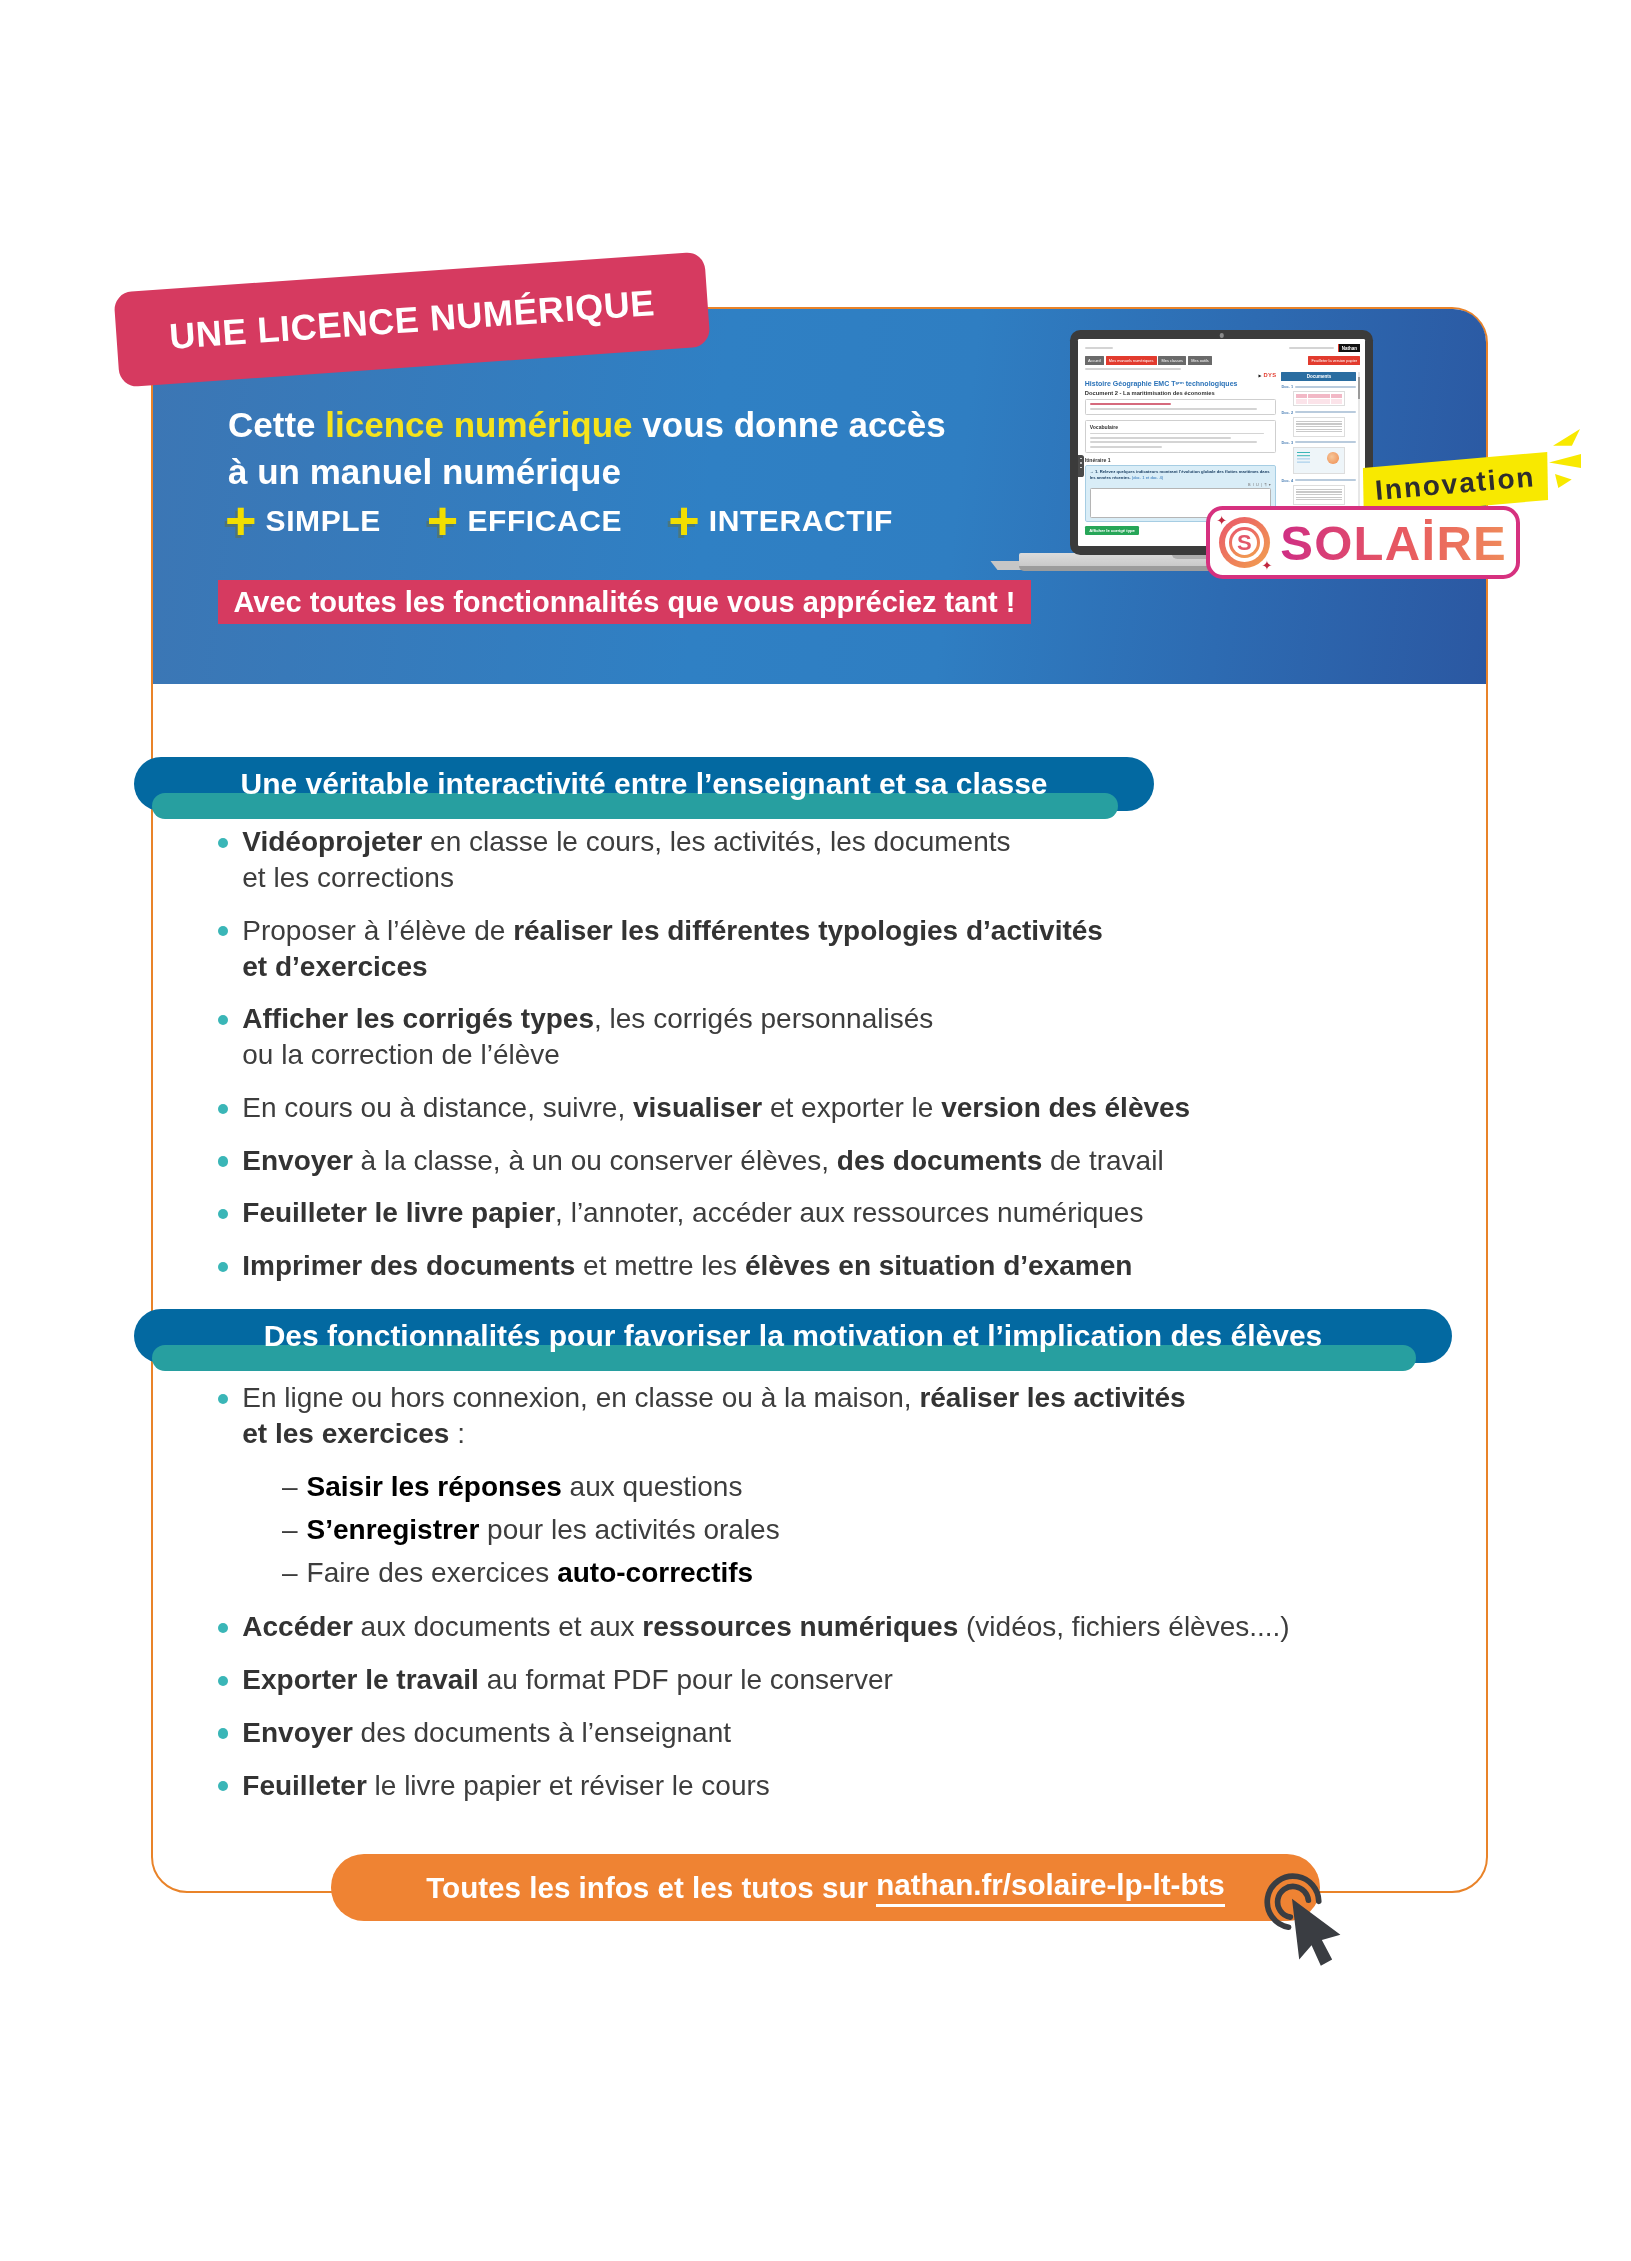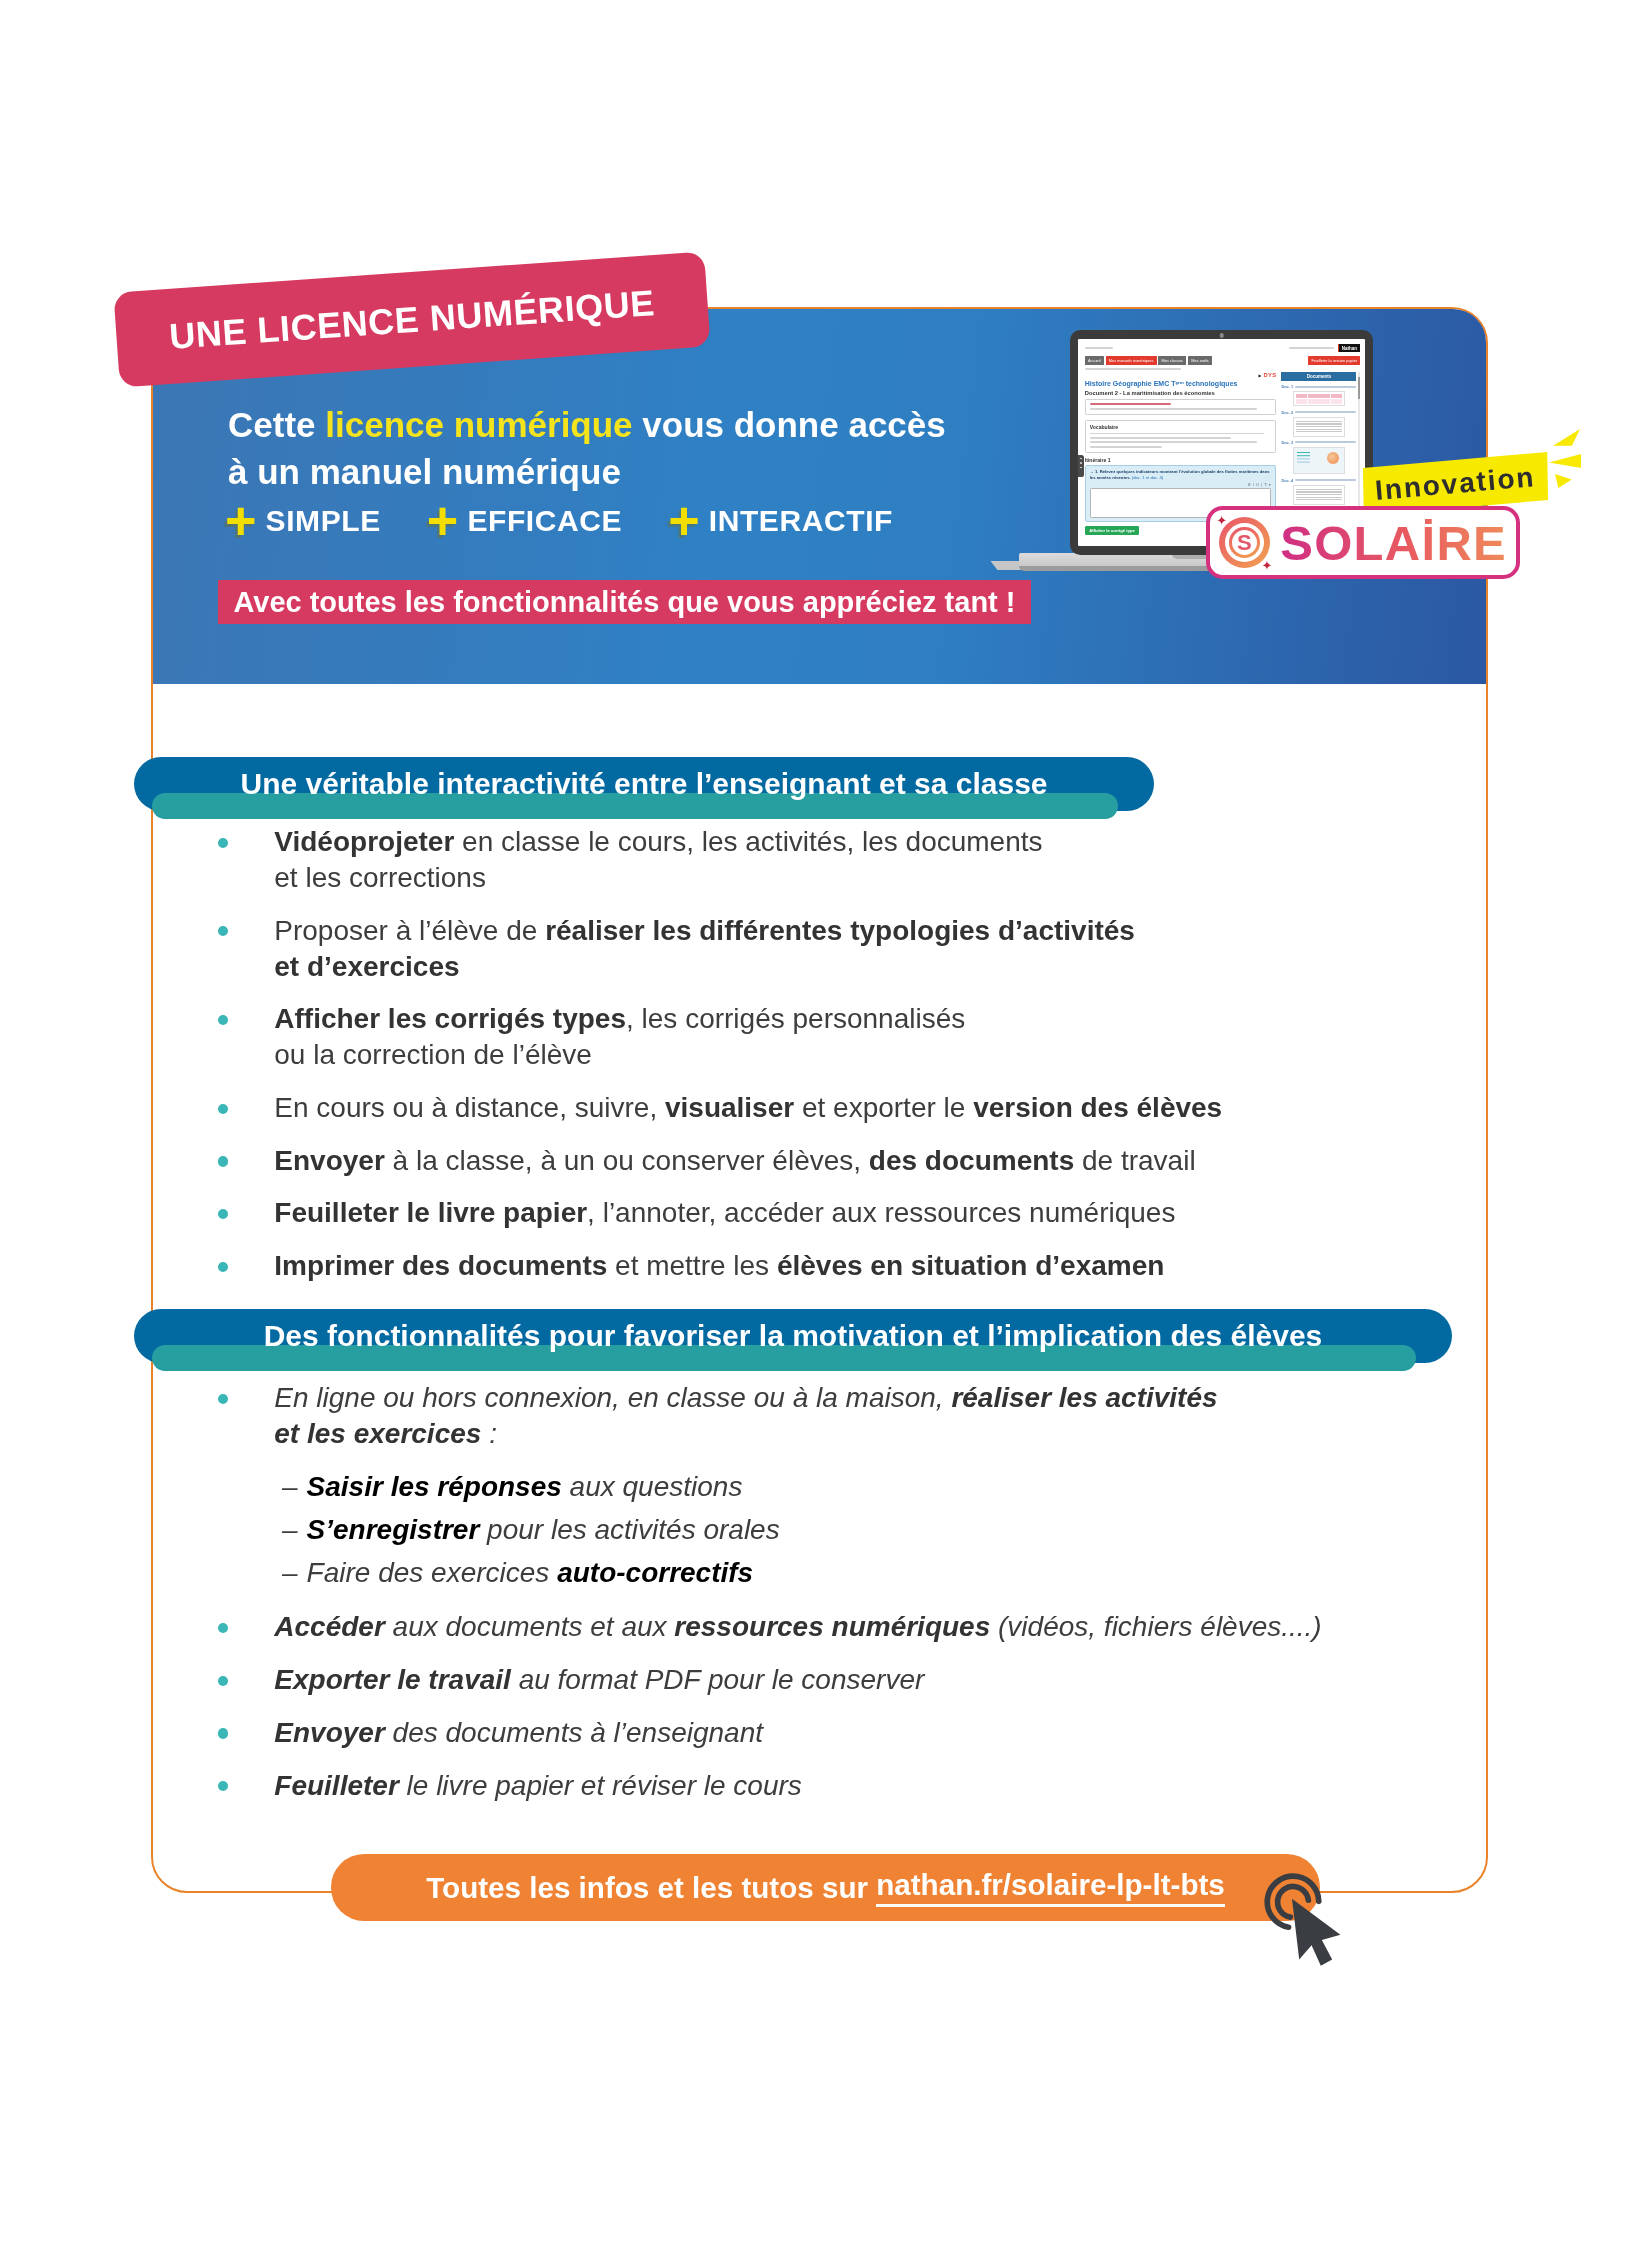--- a/index.html
+++ b/index.html
@@ -118,22 +118,22 @@
         display:flex;align-items:center;justify-content:center;}
   .pill::after{content:"";position:absolute;left:18px;right:36px;bottom:-8.4px;height:26px;
                background:#279fa0;border-radius:19px;z-index:-1;}
   .pill span{color:#fff;font-weight:800;font-size:30px;white-space:nowrap;}
   .pill.p1{left:134px;top:757px;width:1020px;}
   .pill.p2{left:134px;top:1309px;width:1318px;}
 
   
   .blist{position:absolute;z-index:2;width:1143px;}
   .blist.l1{left:218px;top:824px;}
-  .blist.l2{left:218px;top:1380px;font-style:italic;}
-  .bullet{display:flex;margin-bottom:16.7px;gap:32px;}
+  .blist.l2{left:218px;top:1380px;}
+  .bullet{display:flex;margin-bottom:16.7px;}
   .dot{flex:0 0 10.3px;width:10.3px;height:10.3px;border-radius:50%;background:#3ab6b7;margin:13.5px 14px 0 0;}
   .bt{font-size:28px;line-height:36px;color:#3d3d3d;}
   .bt .b{font-weight:700;color:#333;}
   .subs{margin:9px 0 19px 64px;}
   .sub{font-size:28px;line-height:35px;color:#3d3d3d;margin-bottom:8.4px;}
   .sub .dash{margin-right:9px;}
   .sub .b{font-weight:700;color:#000000;}
 
   
   .footer-pill{position:absolute;left:331px;top:1854px;width:989px;height:67px;background:#ef8333;

